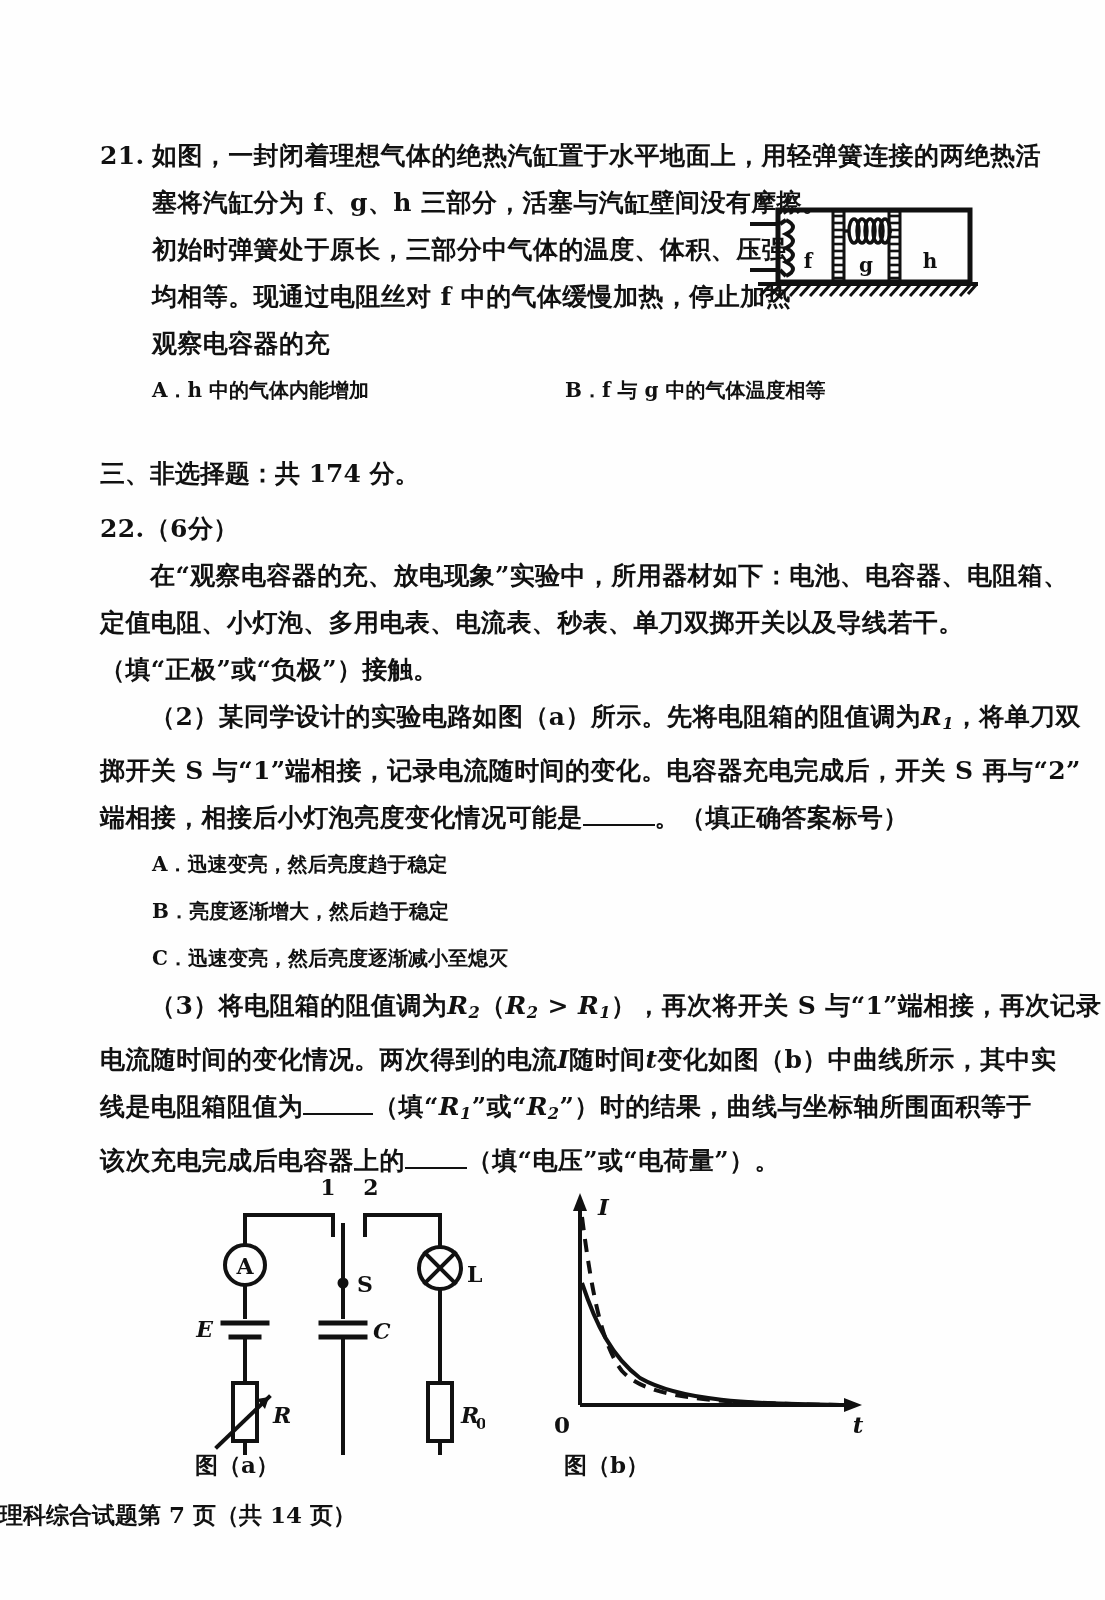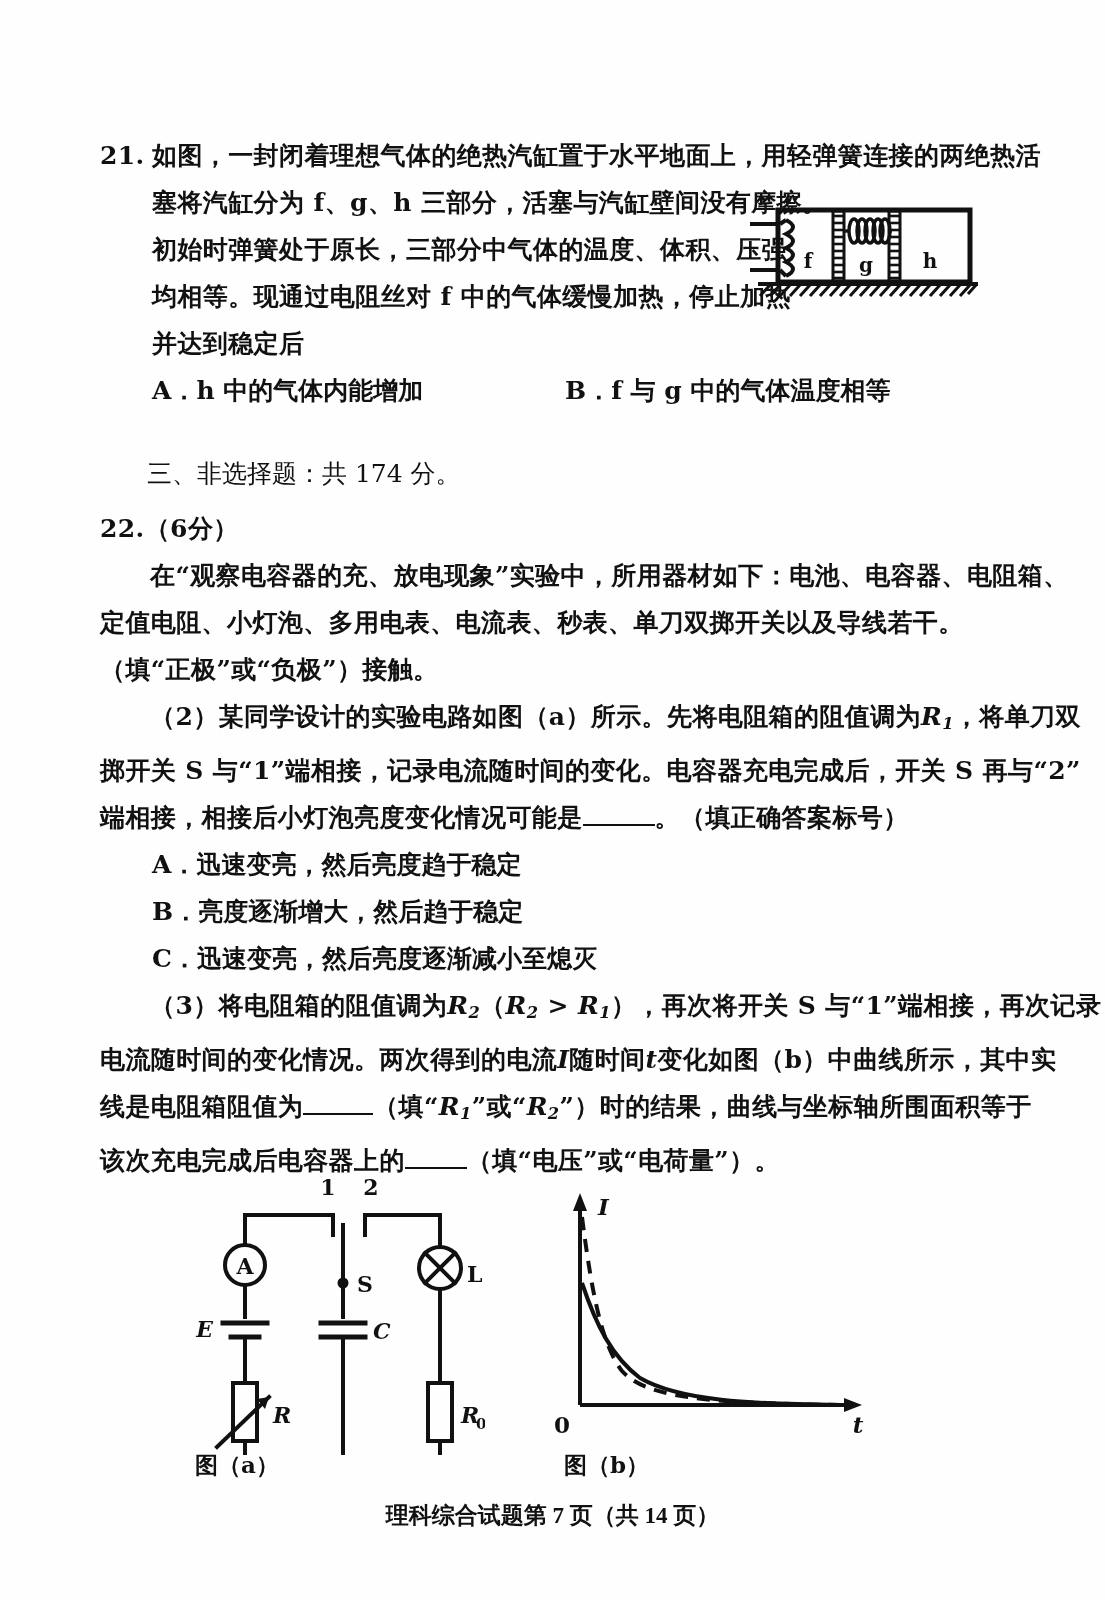--- a/index.html
+++ b/index.html
@@ -43,32 +43,31 @@
   }
   .para-indent {
     text-indent: 50px;
   }
   .choices {
     position: relative;
     padding-left: 52px;
   }
   .choice-row {
     display: flex;
-    font-size: 25px;
+    font-size: 20px;
     line-height: 47px;
     font-weight: 700;
     white-space: nowrap;
   }
   .choice-left { width: 415px; }
   .choice-right { width: 415px; margin-left: 8px; }
   .sec-head {
     font-size: 25px;
-    font-weight: 400;
+    font-weight: 700;
     line-height: 47px;
-    margin-left: 47px;
   }
   sub {
     font-size: 0.65em;
     vertical-align: -0.25em;
     font-style: italic;
     font-family: "DejaVu Serif", "Liberation Serif", serif;
   }
   .ital {
     font-style: italic;
   }
@@ -122,39 +121,38 @@
   }
   .cap-a { left: 95px; top: 285px; width: 290px; }
   .cap-b { left: 464px; top: 285px; width: 340px; }
 
   
   .footer {
     position: absolute;
     left: 0;
     top: 1500px;
     width: 1105px;
-    text-align: center;
+    text-align: left;
     font-size: 23px;
     font-weight: 700;
-    font-family: Liberation Serif, serif;
   }
 </style>
 </head>
 <body>
 
 <div id="page">
 
   <div class="content">
 
     <div>
       <div class="q-line indent-hang"><span class="q-num">21.</span><span>如图，一封闭着理想气体的绝热汽缸置于水平地面上，用轻弹簧连接的两绝热活</span></div>
       <div class="q-line indent-hang">塞将汽缸分为 f、g、h 三部分，活塞与汽缸壁间没有摩擦。</div>
       <div class="q-line indent-hang">初始时弹簧处于原长，三部分中气体的温度、体积、压强</div>
       <div class="q-line indent-hang">均相等。现通过电阻丝对 f 中的气体缓慢加热，停止加热</div>
-      <div class="q-line indent-hang">并达到稳定后</div>
+      <div class="q-line indent-hang">观察电容器的充</div>
 
       <div class="choices">
         <div class="choice-row">
           <div class="choice-left"><span>A．</span><span>h 中的气体内能增加</span></div>
           <div class="choice-right"><span>B．</span><span>f 与 g 中的气体温度相等</span></div>
         </div>
       </div>
     </div>
 
     <div style="height:36px"></div>

